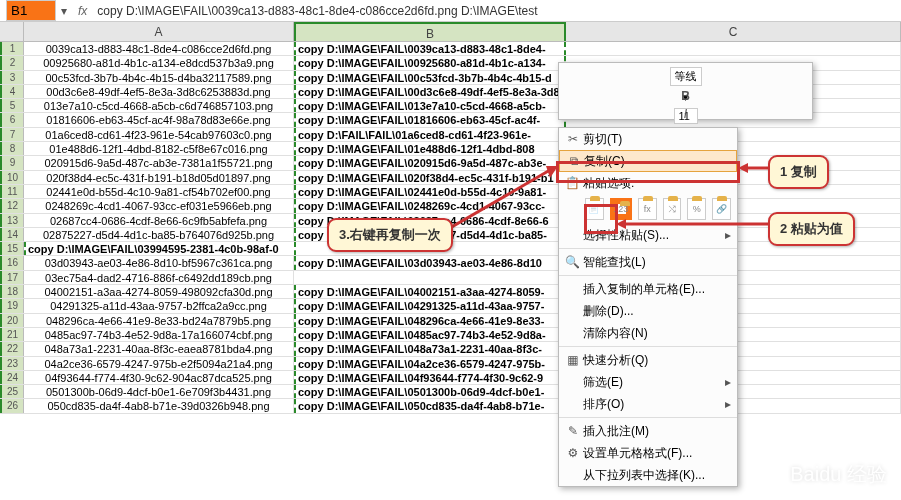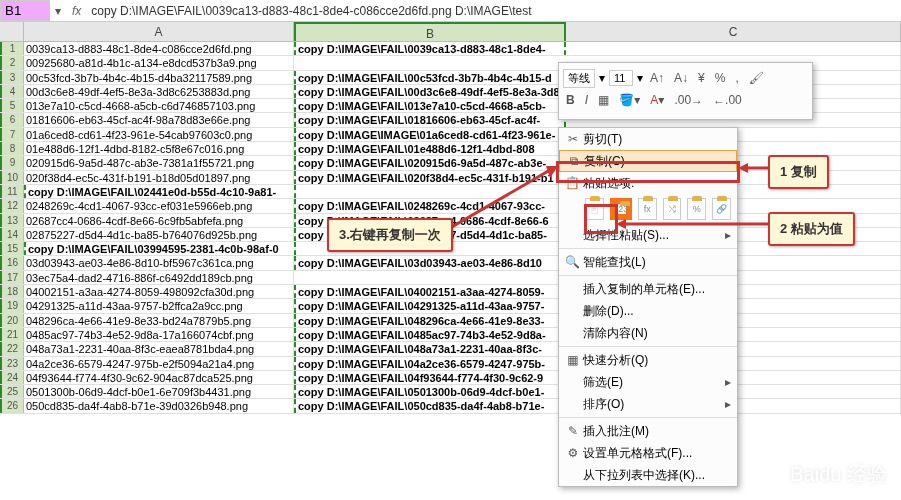--- a/index.html
+++ b/index.html
@@ -1,57 +1,57 @@
 <!DOCTYPE html>
 <html><head>
 <meta charset="utf-8">
 <style>
 * { box-sizing: border-box; margin: 0; padding: 0; }
 body { font-family: "Microsoft YaHei", sans-serif; font-size: 12px; background: #fff; width: 901px; height: 500px; overflow: hidden; position: relative; }
 
 .namebox-row { display: flex; align-items: center; height: 22px; border-bottom: 1px solid #ccc; background: #fff; }
-.namebox { width: 50px; padding: 2px 4px; border: 1px solid #ccc; background: #f0abfc; margin-left: 0; }
+.namebox { width: 50px; padding: 2px 4px; border: 1px solid #ccc; background: #f97316; margin-left: 6px; }
 .nb-arrow { width: 16px; text-align: center; color: #555; }
 .fx { font-style: italic; color: #666; padding: 0 6px; }
 .formula { flex: 1; padding: 2px 4px; color: #333; }
 
 .grid-hdr { display: flex; height: 20px; background: #e6e6e6; border-bottom: 1px solid #bbb; }
 .rowh-spacer { width: 24px; background: #e6e6e6; border-right: 1px solid #bbb; }
 .colh { text-align: center; line-height: 20px; border-right: 1px solid #bbb; color: #444; }
 .colA { width: 270px; }
 .colB { width: 272px; background: #d5e4c2; border-top: 2px solid #2a8a2a; border-left: 2px solid #2a8a2a; border-right: 2px solid #2a8a2a; }
 .colC { flex: 1; }
 
 .grid-body { position: relative; }
 .row { display: flex; height: 14.3px; border-bottom: 1px solid #e0e0e0; }
 .rowh { width: 24px; text-align: center; font-size: 10px; color: #555; background: #e6e6e6; border-right: 1px solid #bbb; line-height: 14px; }
 .rowh.sel { background: #d5e4c2; border-left: 2px solid #2a8a2a; }
 .cell { padding: 0 2px; overflow: hidden; white-space: nowrap; font-size: 11px; line-height: 14px; border-right: 1px solid #e0e0e0; }
-.cellA { width: 270px; }
+.cellA { width: 270px; text-align: center; }
 .cellB { width: 272px; background: #fff; border-left: 2px dashed #2a8a2a; border-right: 2px dashed #2a8a2a; font-weight: bold; }
 .cellC { flex: 1; }
 
 .ctx-menu { position: absolute; top: 127px; left: 558px; width: 180px; background: #fcfcfc; border: 1px solid #bbb; box-shadow: 2px 2px 6px rgba(0,0,0,0.3); z-index: 50; font-size: 12px; }
 .ctx-row { display: flex; align-items: center; height: 22px; padding: 0 6px 0 4px; cursor: default; }
 .ctx-row.hl { background: #fde8cc; border: 1px solid #e5a33e; }
 .ctx-ico { width: 20px; text-align: center; color: #555; font-size: 12px; }
 .ctx-label { flex: 1; }
 .ctx-arrow { color: #555; }
 .ctx-sep { height: 1px; background: #ddd; margin: 2px 0; }
 .paste-opts { display: flex; gap: 6px; padding: 4px 6px 4px 26px; }
 .paste-ico { width: 22px; height: 22px; border: 1px solid #ccc; background: #fff; display: flex; align-items: center; justify-content: center; font-size: 9px; color: #888; position: relative; }
 .paste-ico.val { border: 6px solid #f97316; }
 .paste-ico .clip { position: absolute; top: -3px; left: 4px; width: 10px; height: 5px; background: #e5b24a; border-radius: 2px 2px 0 0; }
 
 .mini-toolbar { position: absolute; top: 62px; left: 558px; width: 255px; height: 58px; background: #fcfcfc; border: 1px solid #bbb; box-shadow: 2px 2px 6px rgba(0,0,0,0.3); z-index: 50; padding: 4px; font-size: 12px; }
-.mt-row { display: flex; align-items: center; gap: 4px; height: 22px; }
+.mt-row { display: flex; align-items: center; gap: 4px; height: 22px; flex-direction: column; }
 .mt-sel { border: 1px solid #ccc; padding: 1px 4px; background: #fff; font-size: 11px; }
 .mt-btn { padding: 0 3px; color: #555; }
 
-.callout { position: absolute; border: 2px solid #c33; background: #fff7d6; padding: 6px 10px; font-weight: bold; font-size: 13px; color: #333; border-radius: 3px; box-shadow: 1px 1px 3px rgba(0,0,0,0.3); z-index: 60; }
+.callout { position: absolute; border: 2px solid #c33; background: #fff7d6; padding: 6px 10px; font-weight: bold; font-size: 13px; color: #333; border-radius: 9px; box-shadow: 1px 1px 3px rgba(0,0,0,0.3); z-index: 60; }
 .arrow { position: absolute; z-index: 55; }
 .arrow-line { stroke: #c33; stroke-width: 3; fill: none; }
 .arrow-head { fill: #c33; }
 
 .hl-copy { position: absolute; top: 161px; left: 556px; width: 184px; height: 22px; border: 3px solid #c33; z-index: 52; pointer-events: none; }
 .hl-val { position: absolute; top: 204px; left: 584px; width: 34px; height: 30px; border: 3px solid #c33; z-index: 52; pointer-events: none; }
 
 .watermark { position: absolute; bottom: 12px; right: 14px; color: #fff; opacity: 0.5; font-size: 20px; z-index: 70; text-shadow: 0 0 4px rgba(0,0,0,0.3); }
 </style>
 </head>
@@ -74,20 +74,21 @@
 <div class="grid-body" id="grid">
     <div class="row">
       <div class="rowh sel">1</div>
       <div class="cell cellA">0039ca13-d883-48c1-8de4-c086cce2d6fd.png</div>
       <div class="cell cellB">copy D:\IMAGE\FAIL\0039ca13-d883-48c1-8de4-</div>
       <div class="cell cellC"></div>
     </div>
     <div class="row">
       <div class="rowh sel">2</div>
       <div class="cell cellA">00925680-a81d-4b1c-a134-e8dcd537b3a9.png</div>
+      <div class="cell cellB">copy D:\IMAGE\FAIL\00925680-a81d-4b1c-a134-</div>
       <div class="cell cellC"></div>
     </div>
     <div class="row">
       <div class="rowh sel">3</div>
       <div class="cell cellA">00c53fcd-3b7b-4b4c-4b15-d4ba32117589.png</div>
       <div class="cell cellB">copy D:\IMAGE\FAIL\00c53fcd-3b7b-4b4c-4b15-d</div>
       <div class="cell cellC"></div>
     </div>
     <div class="row">
       <div class="rowh sel">4</div>
@@ -103,21 +104,21 @@
     </div>
     <div class="row">
       <div class="rowh sel">6</div>
       <div class="cell cellA">01816606-eb63-45cf-ac4f-98a78d83e66e.png</div>
       <div class="cell cellB">copy D:\IMAGE\FAIL\01816606-eb63-45cf-ac4f-</div>
       <div class="cell cellC"></div>
     </div>
     <div class="row">
       <div class="rowh sel">7</div>
       <div class="cell cellA">01a6ced8-cd61-4f23-961e-54cab97603c0.png</div>
-      <div class="cell cellB">copy D:\IMAGE\IMAGE\01a6ced8-cd61-4f23-961e-</div>
+      <div class="cell cellB">copy D:\FAIL\FAIL\01a6ced8-cd61-4f23-961e-</div>
       <div class="cell cellC"></div>
     </div>
     <div class="row">
       <div class="rowh sel">8</div>
       <div class="cell cellA">01e488d6-12f1-4dbd-8182-c5f8e67c016.png</div>
       <div class="cell cellB">copy D:\IMAGE\FAIL\01e488d6-12f1-4dbd-808</div>
       <div class="cell cellC"></div>
     </div>
     <div class="row">
       <div class="rowh sel">9</div>
@@ -126,20 +127,21 @@
       <div class="cell cellC"></div>
     </div>
     <div class="row">
       <div class="rowh sel">10</div>
       <div class="cell cellA">020f38d4-ec5c-431f-b191-b18d05d01897.png</div>
       <div class="cell cellB">copy D:\IMAGE\FAIL\020f38d4-ec5c-431f-b191-b1</div>
       <div class="cell cellC"></div>
     </div>
     <div class="row">
       <div class="rowh sel">11</div>
+      <div class="cell cellA">02441e0d-b55d-4c10-9a81-cf54b702ef00.png</div>
       <div class="cell cellB">copy D:\IMAGE\FAIL\02441e0d-b55d-4c10-9a81-</div>
       <div class="cell cellC"></div>
     </div>
     <div class="row">
       <div class="rowh sel">12</div>
       <div class="cell cellA">0248269c-4cd1-4067-93cc-ef031e5966eb.png</div>
       <div class="cell cellB">copy D:\IMAGE\FAIL\0248269c-4cd1-4067-93cc-</div>
       <div class="cell cellC"></div>
     </div>
     <div class="row">

